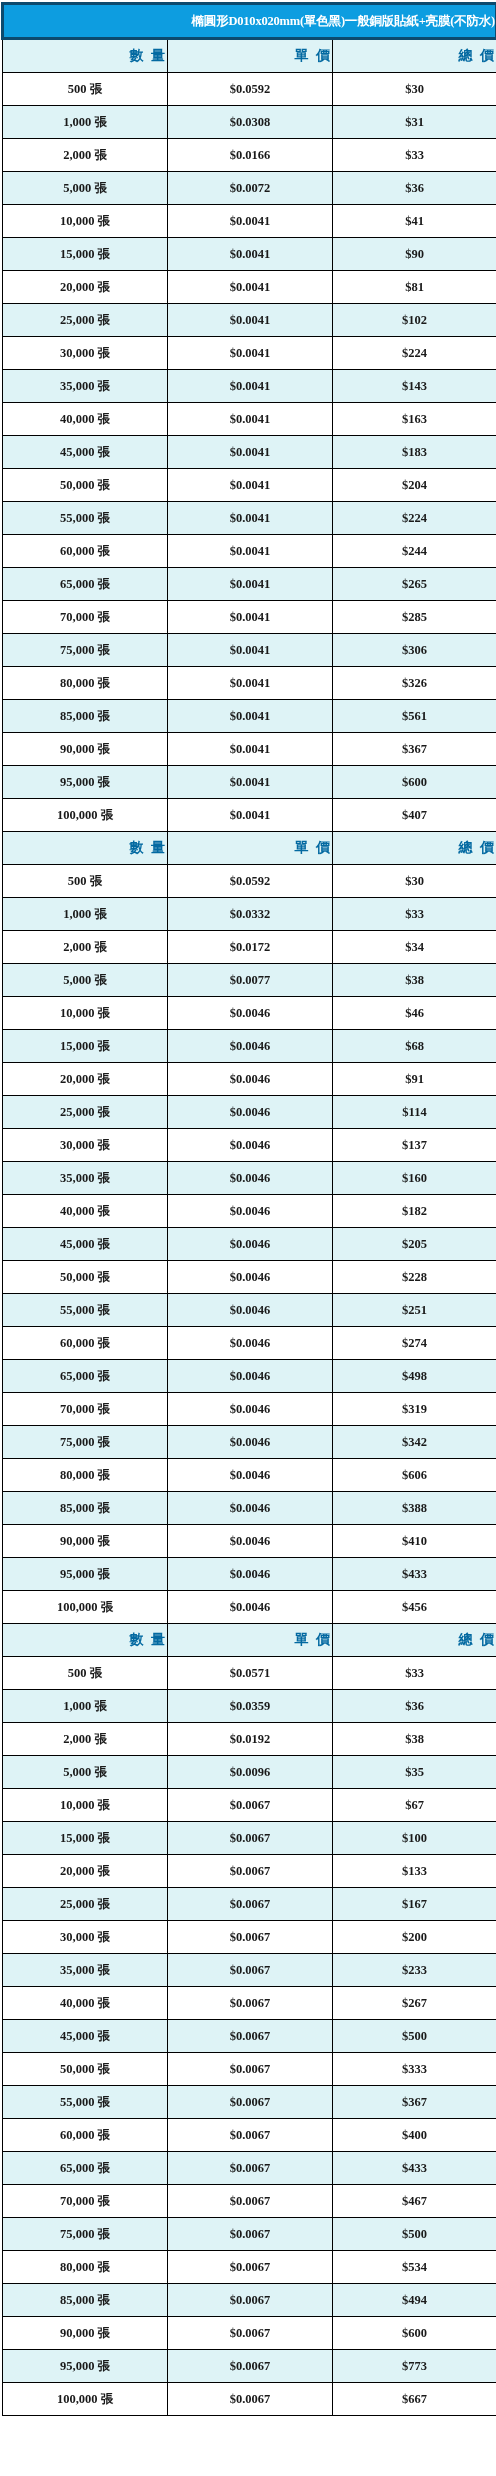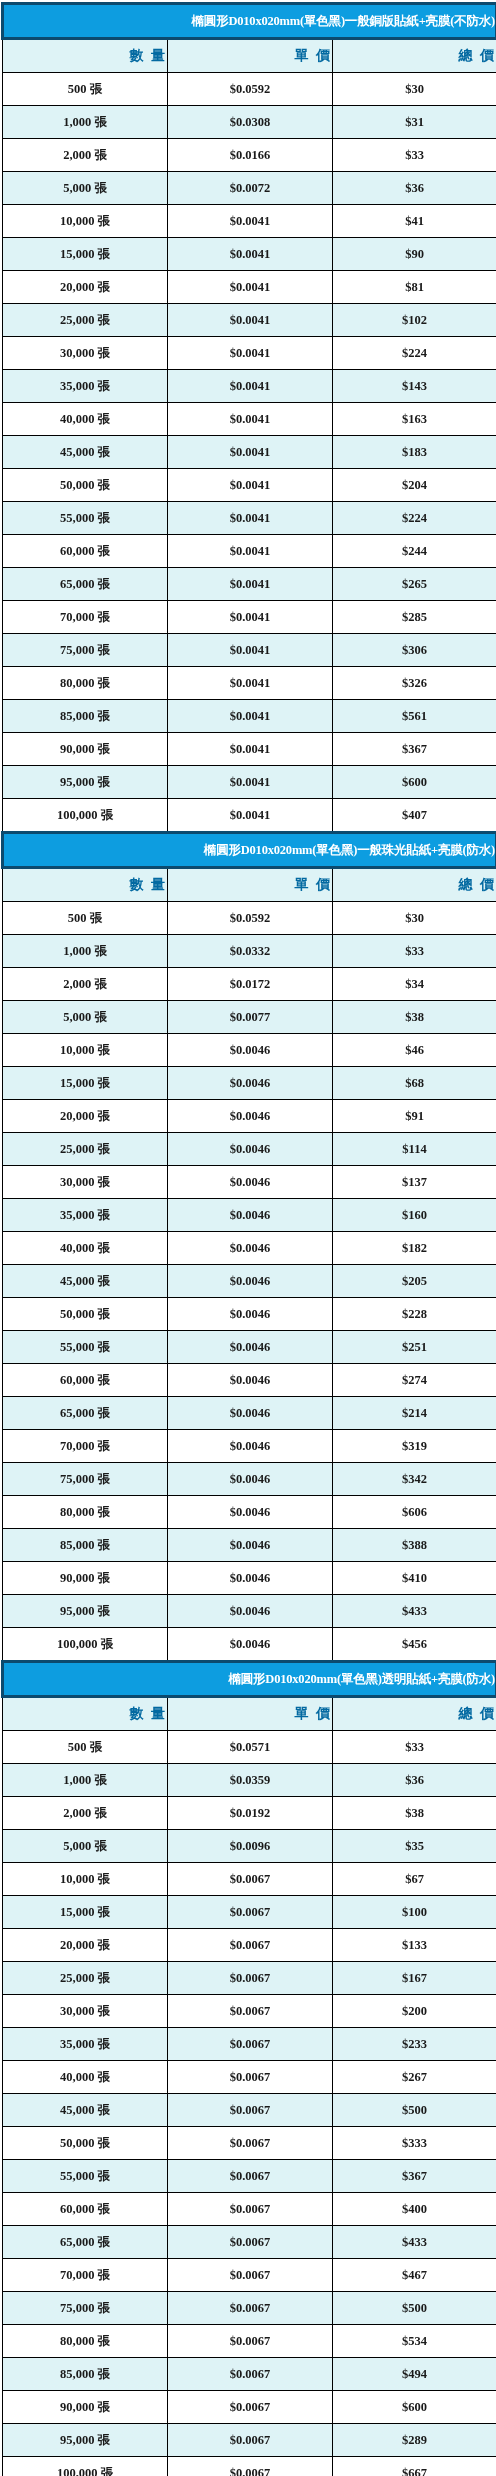--- a/index.html
+++ b/index.html
@@ -196,23 +196,20 @@
         <tr class="data-row alt">
           <td>95,000 張</td>
           <td>$0.0041</td>
           <td>$600</td>
         </tr>
         <tr class="data-row">
           <td>100,000 張</td>
           <td>$0.0041</td>
           <td>$407</td>
         </tr>
-        <tr class="section-title-row">
-          <td colspan="3">橢圓形D010x020mm(單色黑)一般珠光貼紙+亮膜(防水)</td>
-        </tr>
         <tr class="column-header-row">
           <td>數 量</td>
           <td>單 價</td>
           <td>總 價</td>
         </tr>
         <tr class="data-row">
           <td>500 張</td>
           <td>$0.0592</td>
           <td>$30</td>
         </tr>
@@ -282,21 +279,21 @@
           <td>$251</td>
         </tr>
         <tr class="data-row">
           <td>60,000 張</td>
           <td>$0.0046</td>
           <td>$274</td>
         </tr>
         <tr class="data-row alt">
           <td>65,000 張</td>
           <td>$0.0046</td>
-          <td>$214</td>
+          <td>$498</td>
         </tr>
         <tr class="data-row">
           <td>70,000 張</td>
           <td>$0.0046</td>
           <td>$319</td>
         </tr>
         <tr class="data-row alt">
           <td>75,000 張</td>
           <td>$0.0046</td>
           <td>$342</td>
@@ -318,23 +315,20 @@
         </tr>
         <tr class="data-row alt">
           <td>95,000 張</td>
           <td>$0.0046</td>
           <td>$433</td>
         </tr>
         <tr class="data-row">
           <td>100,000 張</td>
           <td>$0.0046</td>
           <td>$456</td>
-        </tr>
-        <tr class="section-title-row">
-          <td colspan="3">橢圓形D010x020mm(單色黑)透明貼紙+亮膜(防水)</td>
         </tr>
         <tr class="column-header-row">
           <td>數 量</td>
           <td>單 價</td>
           <td>總 價</td>
         </tr>
         <tr class="data-row">
           <td>500 張</td>
           <td>$0.0571</td>
           <td>$33</td>
@@ -435,21 +429,21 @@
           <td>$494</td>
         </tr>
         <tr class="data-row">
           <td>90,000 張</td>
           <td>$0.0067</td>
           <td>$600</td>
         </tr>
         <tr class="data-row alt">
           <td>95,000 張</td>
           <td>$0.0067</td>
-          <td>$289</td>
+          <td>$773</td>
         </tr>
         <tr class="data-row">
           <td>100,000 張</td>
           <td>$0.0067</td>
           <td>$667</td>
         </tr>
       </tbody>
   </table>
 </div>
 

